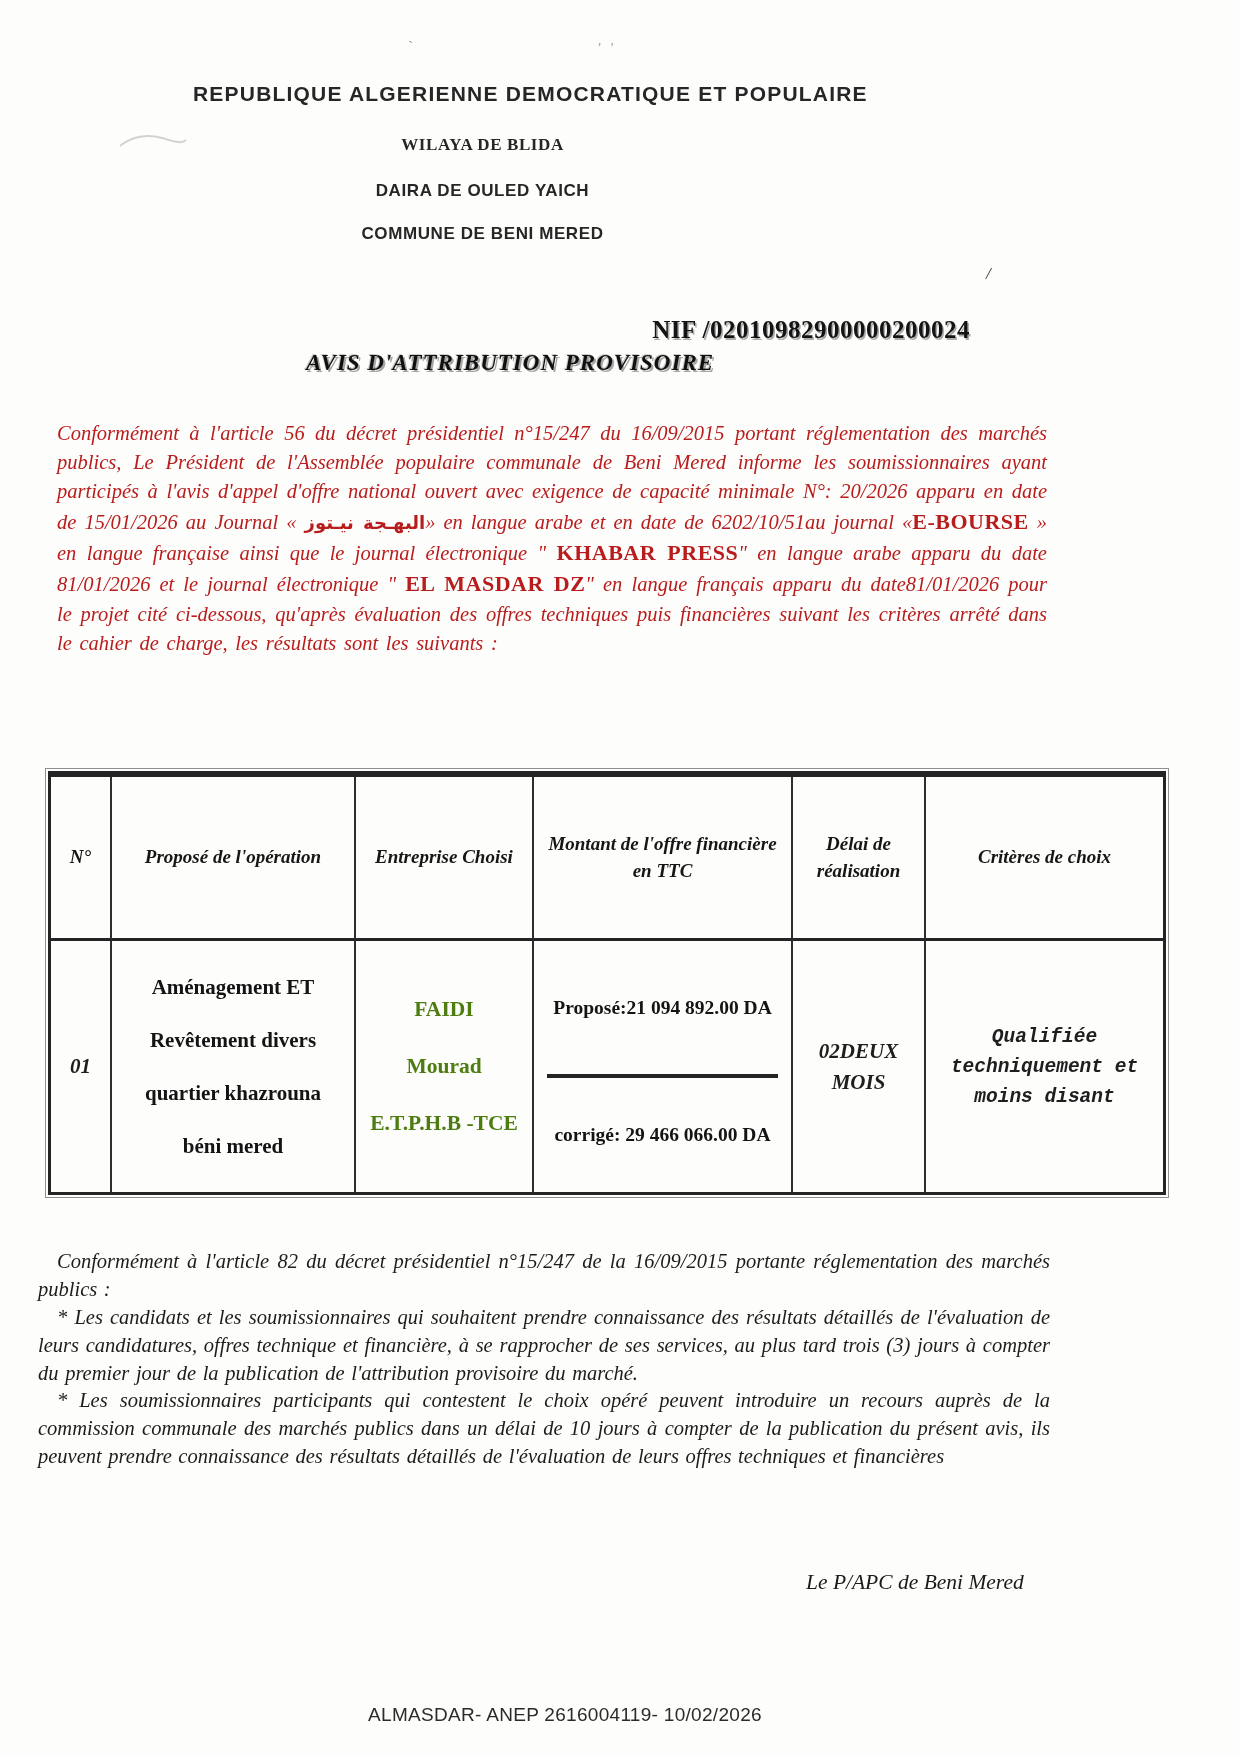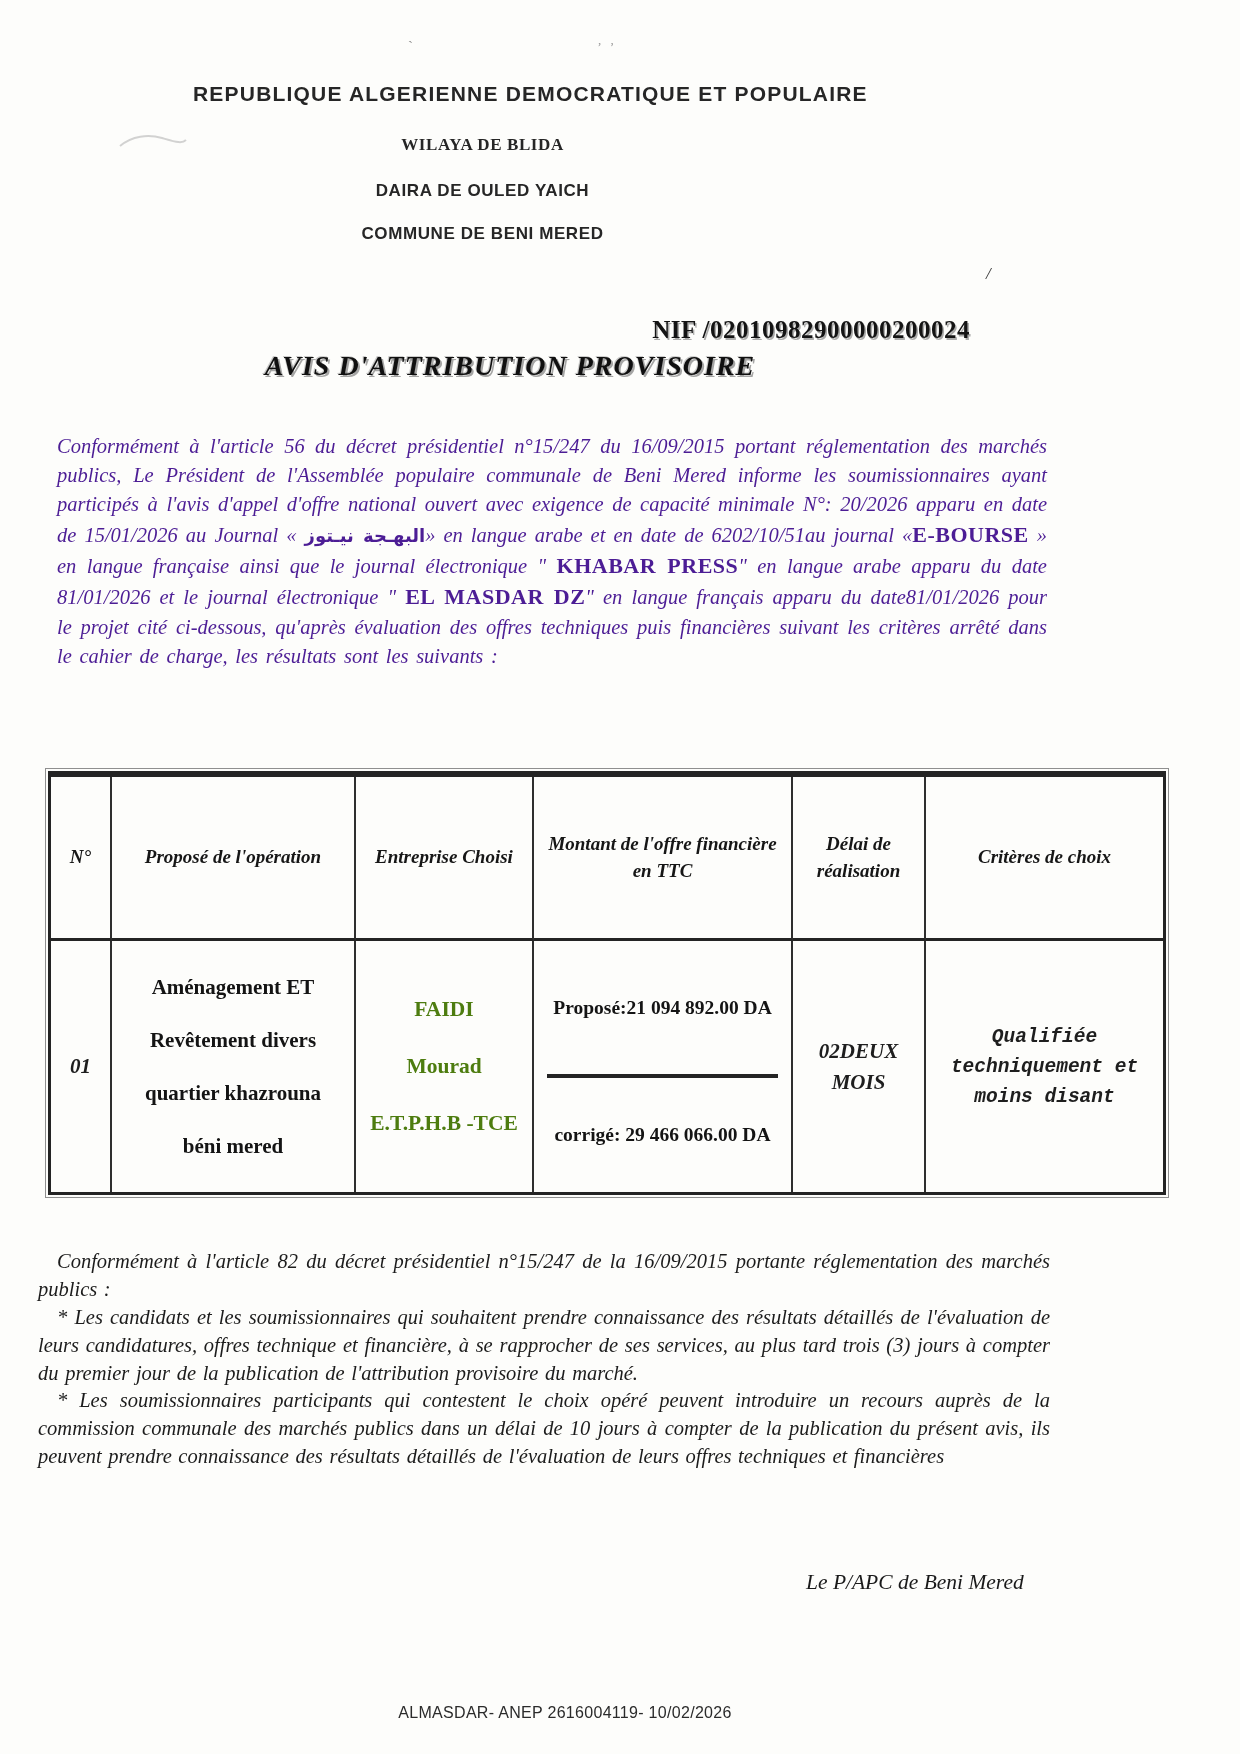--- a/index.html
+++ b/index.html
@@ -36,29 +36,29 @@
   
   .nif {
     position:absolute; left:0; top:316px; width:970px;
     text-align:right; font-weight:700; font-size:25px;
     letter-spacing:0.5px; color:#141414;
     text-shadow:1.5px 1.5px 0 rgba(70,70,70,.45);
   }
   .doc-title {
     position:absolute; left:0; top:350px; width:1020px;
     text-align:center; font-weight:700; font-style:italic;
-    font-size:28px; letter-spacing:1px; color:#101010;
+    font-size:23px; letter-spacing:1px; color:#101010;
     text-shadow:2px 2px 0 rgba(60,60,60,.45), -1px -1px 0 rgba(90,90,90,.30);
   }
 
   
   .intro {
-    position:absolute; left:57px; top:411px; width:990px;
+    position:absolute; left:57px; top:398px; width:990px;
     font-style:italic; font-size:20.5px; line-height:1.42;
-    text-align:justify; word-spacing:2.5px; color:#4c1d95;
+    text-align:justify; word-spacing:2.5px; color:#b91c1c;
   }
   .intro .b-name { font-style:normal; font-weight:700; font-size:22px; letter-spacing:0.5px; }
   .intro .ar { font-style:normal; font-weight:700; font-family:"DejaVu Sans", sans-serif; font-size:18px; }
 
   
   .tbl {
     position:absolute; left:48px; top:771px; width:1118px; height:424px;
     display:grid;
     grid-template-columns:61px 244px 178px 259px 133px 1fr;
     grid-template-rows:164px 1fr;
@@ -101,21 +101,21 @@
   .closing p { margin:0; text-indent:19px; }
 
   
   .signature {
     position:absolute; left:806px; top:1570px;
     font-style:italic; font-size:21.5px; color:#1a1a1a; white-space:nowrap;
   }
   .footer {
     position:absolute; left:0; top:1704px; width:1130px;
     text-align:center; font-family:"Liberation Sans", sans-serif;
-    font-size:16px; color:#2b2b2b; letter-spacing:0.3px;
+    font-size:19px; color:#2b2b2b; letter-spacing:0.3px;
   }
 </style>
 </head>
 <body>
 
 <div class="page">
 
   <svg class="squiggle" width="70" height="26" viewBox="0 0 70 26">
     <path d="M2 18 C 14 8, 30 6, 44 10 S 64 16, 68 12" fill="none" stroke="#b0b0b0" stroke-width="2"></path>
   </svg>

